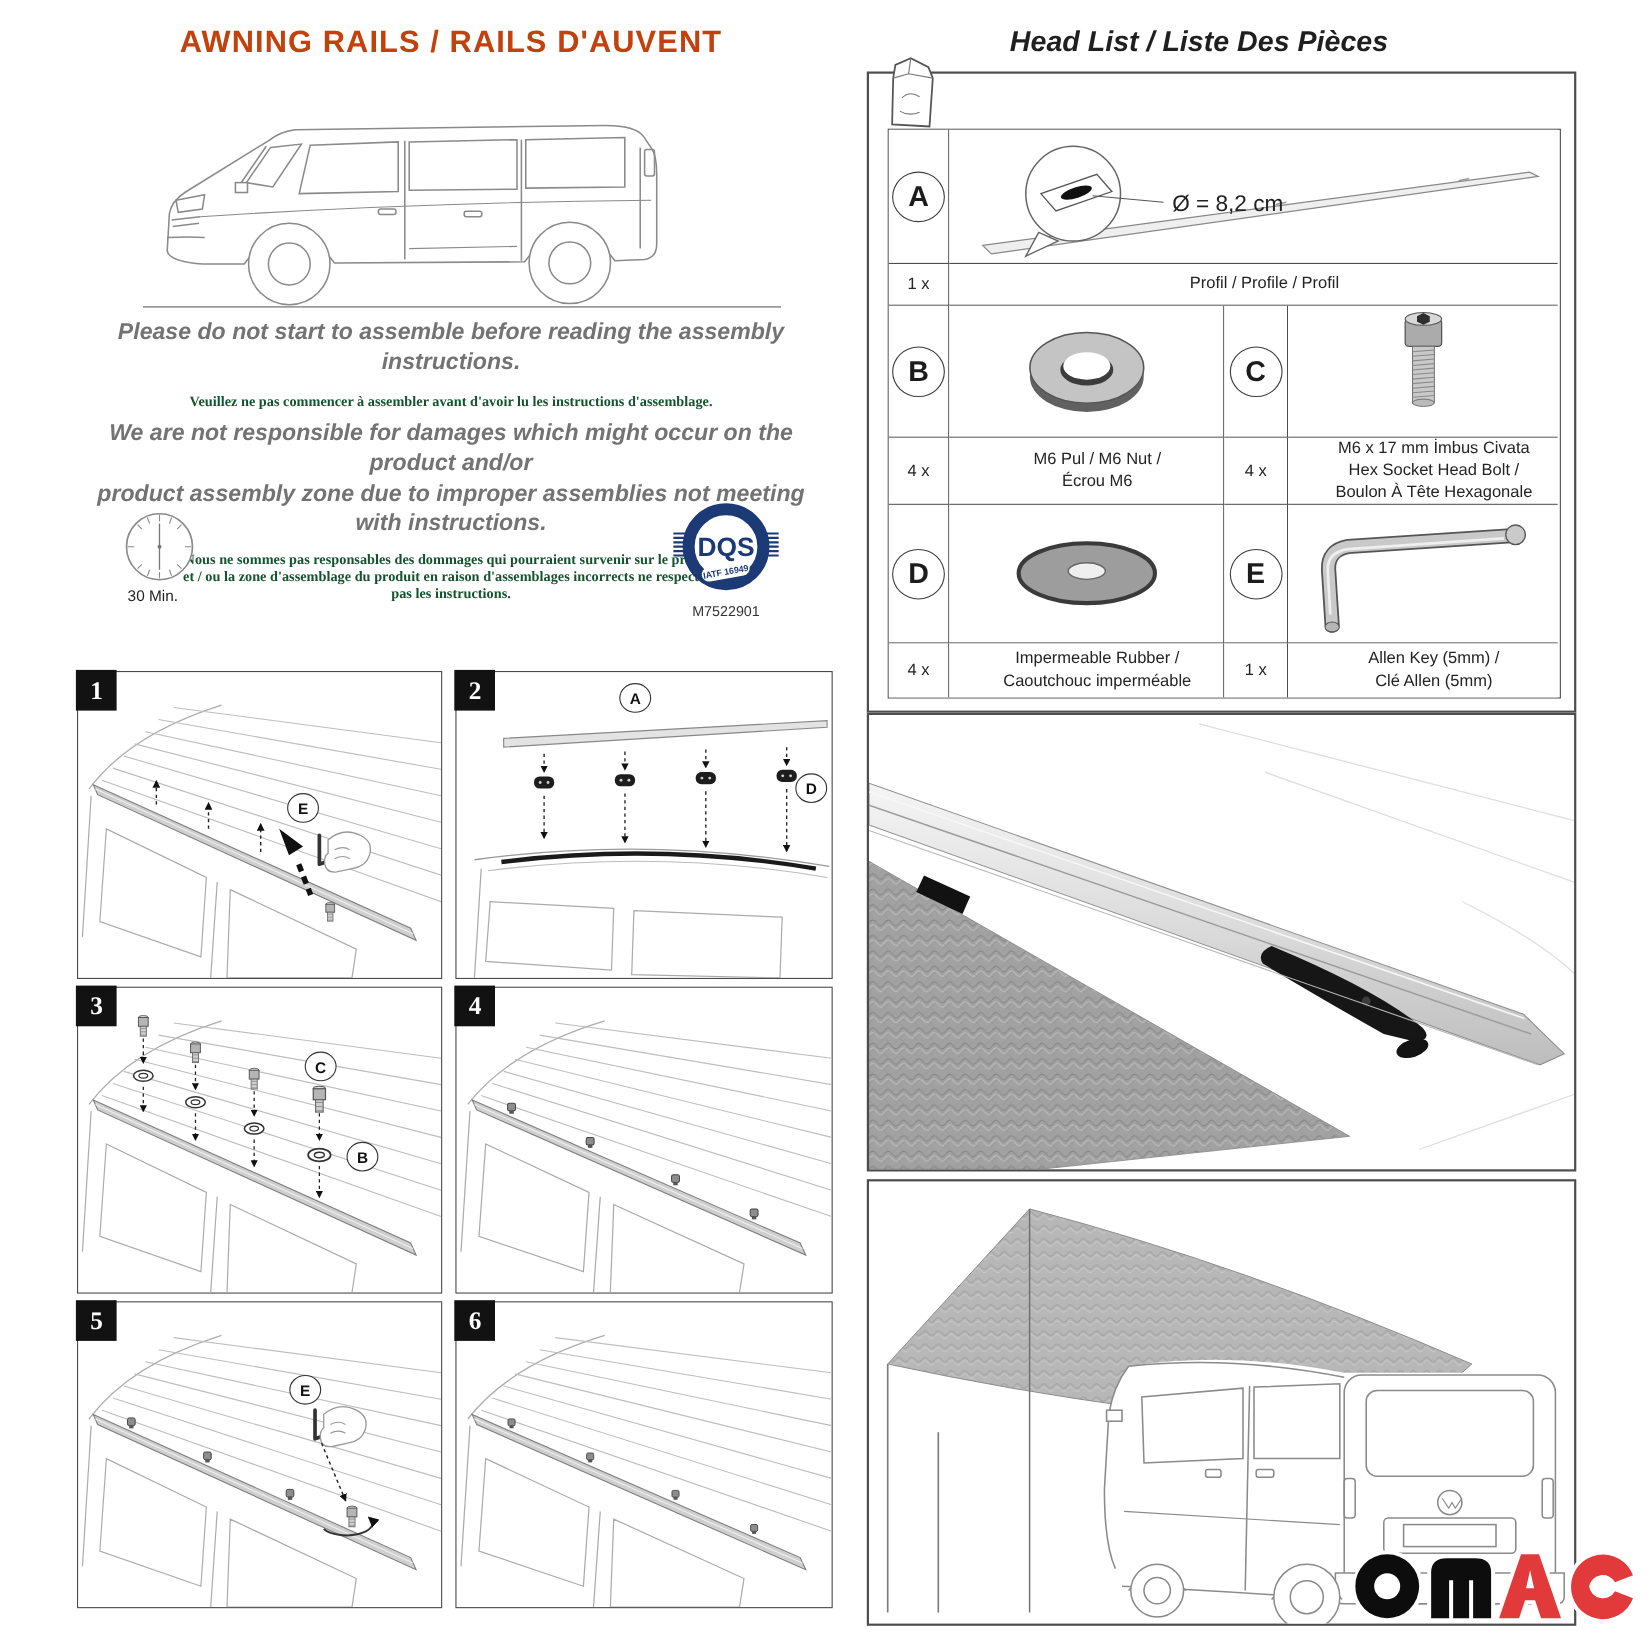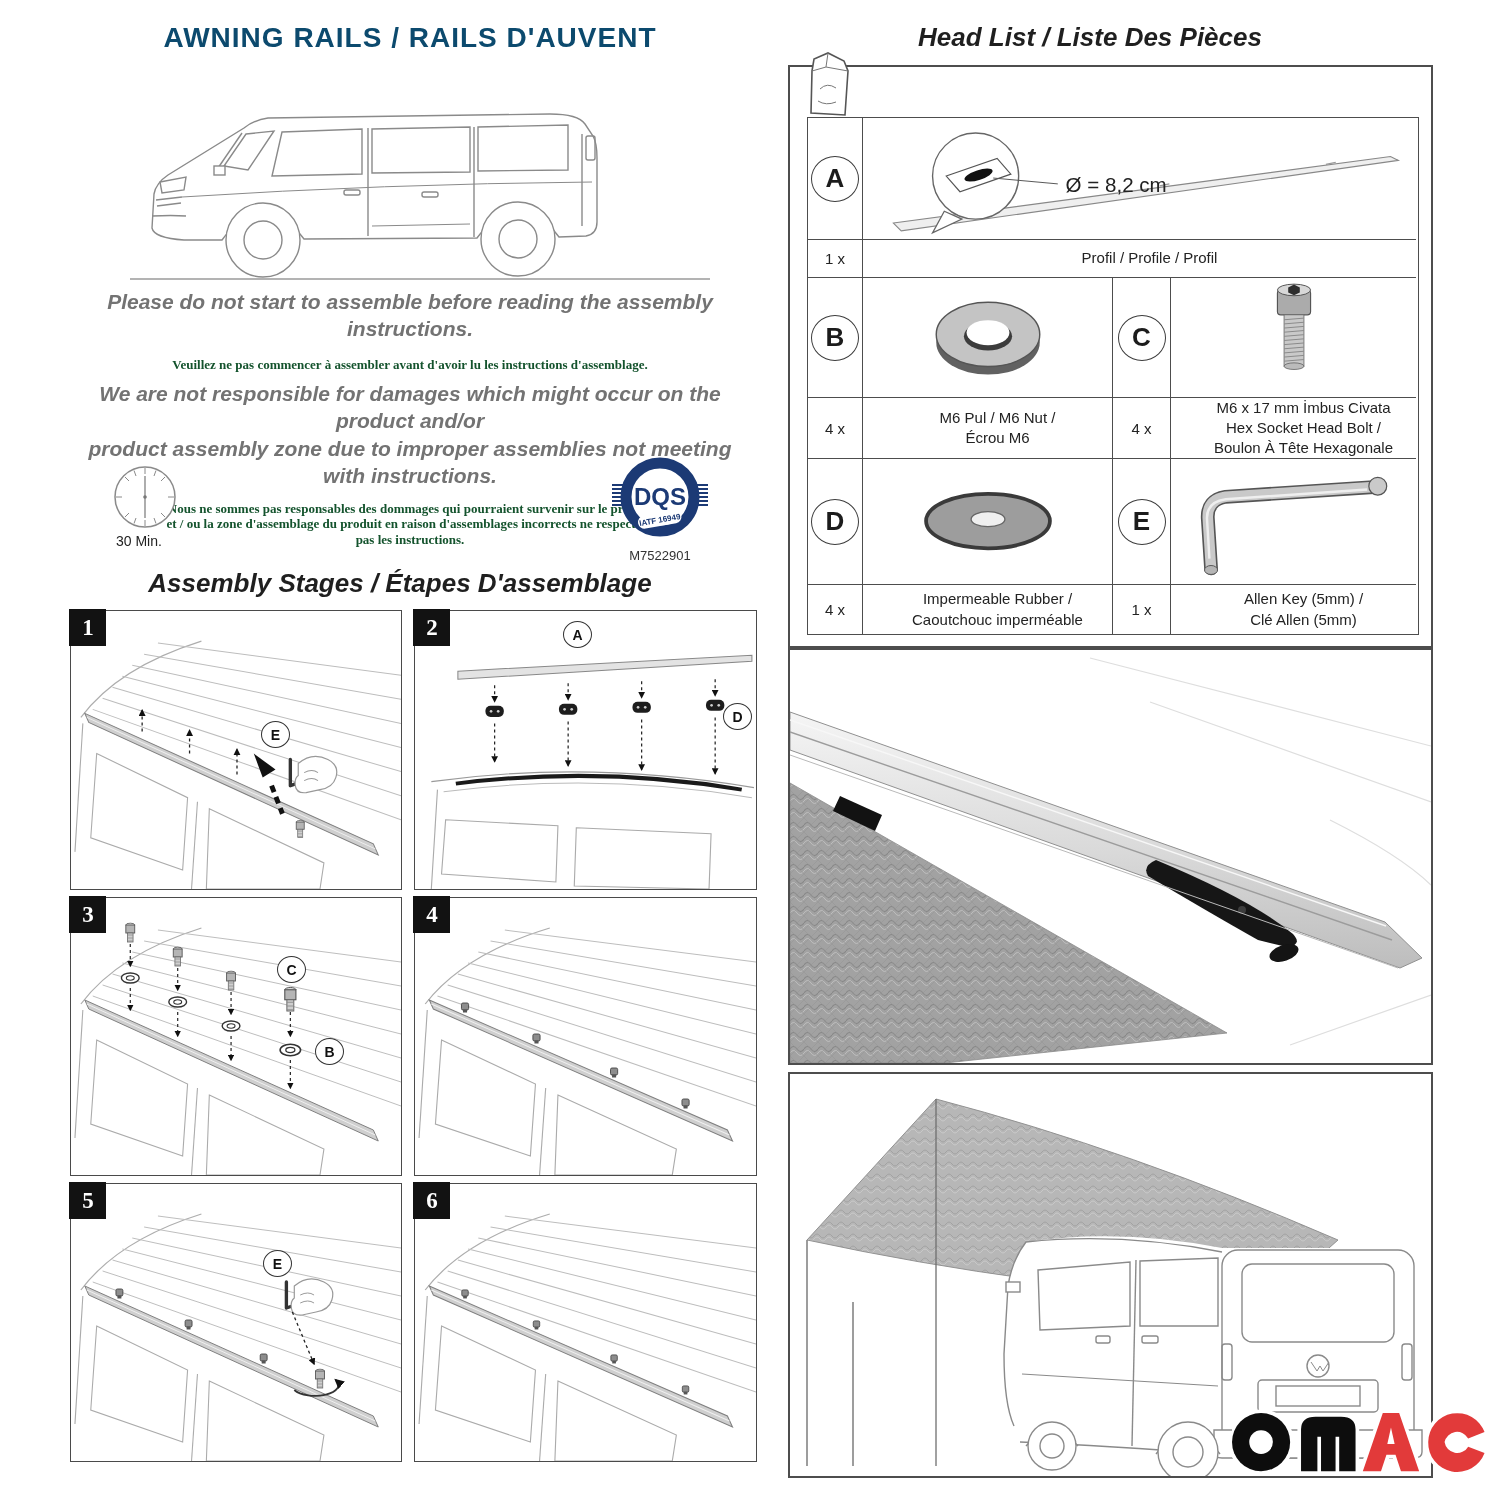--- a/index.html
+++ b/index.html
@@ -1,21 +1,21 @@
 <!DOCTYPE html>
 <html><head>
 <meta charset="utf-8">
 <style>
   html,body{margin:0;padding:0;background:#e8e8e8;}
   .page{position:relative;width:1500px;height:1500px;background:#ffffff;overflow:hidden;
         font-family:"Liberation Sans",sans-serif;color:#222;}
   .abs{position:absolute;}
   
   .main-title{left:55px;top:22px;width:710px;text-align:center;font-size:28px;font-weight:bold;
-              letter-spacing:1px;color:#0c4a6e;}
+              letter-spacing:1px;color:#c2410c;}
   .section-title{font-size:26px;font-weight:bold;font-style:italic;color:#1f1f1f;text-align:center;}
   #part-list-title{left:830px;top:22px;width:520px;}
   #assembly-title{left:55px;top:568px;width:690px;}
   
   .warn{left:75px;top:288px;width:670px;text-align:center;}
   .warn p{margin:0;}
   .warn .en{font-weight:bold;font-style:italic;font-size:21px;line-height:1.3;color:#737373;}
   .warn .fr{font-family:"Liberation Serif",serif;font-weight:bold;font-size:13px;line-height:1.18;color:#14532d;}
   .warn .gap1{margin-top:14px;} .warn .gap2{margin-top:8px;} .warn .gap3{margin-top:12px;}
   .pre{white-space:pre-line;}
@@ -203,21 +203,20 @@
     </g>
     <circle cx="48" cy="42" r="34" fill="#fff" stroke="#1c3a75" stroke-width="11"></circle>
     <text x="48" y="50" text-anchor="middle" font-family="Liberation Sans,sans-serif" font-weight="bold" font-size="24" fill="#1c3a75">DQS</text>
     <g transform="rotate(-10 48 66)">
       <rect x="26" y="58" width="44" height="13" rx="6.5" fill="#fff"></rect>
       <text x="48" y="67.5" text-anchor="middle" font-family="Liberation Sans,sans-serif" font-weight="bold" font-size="8" fill="#1c3a75">IATF 16949</text>
     </g>
   </svg>
   <div class="abs cert-code">M7522901</div>
 
-  <div class="abs section-title" id="assembly-title">Assembly Stages / Étapes D'assemblage</div>
 
   <div class="panel" style="left:70px;top:610px;width:330px;height:278px">
     <div class="badge">1</div>
     <div class="callout" style="left:190px;top:110px">E</div>
     <svg width="100%" height="100%" viewBox="0 0 334 277" preserveAspectRatio="none">
       <use href="#roofbase" width="334" height="277"></use>
       <g stroke="#222" stroke-width="1.3" stroke-dasharray="3 3">
         <line x1="72" y1="120" x2="72" y2="99" marker-end="url(#mA)" transform="rotate(0)"></line>
         <line x1="120" y1="142" x2="120" y2="119" marker-end="url(#mA)"></line>
         <line x1="168" y1="163" x2="168" y2="138" marker-end="url(#mA)"></line>

